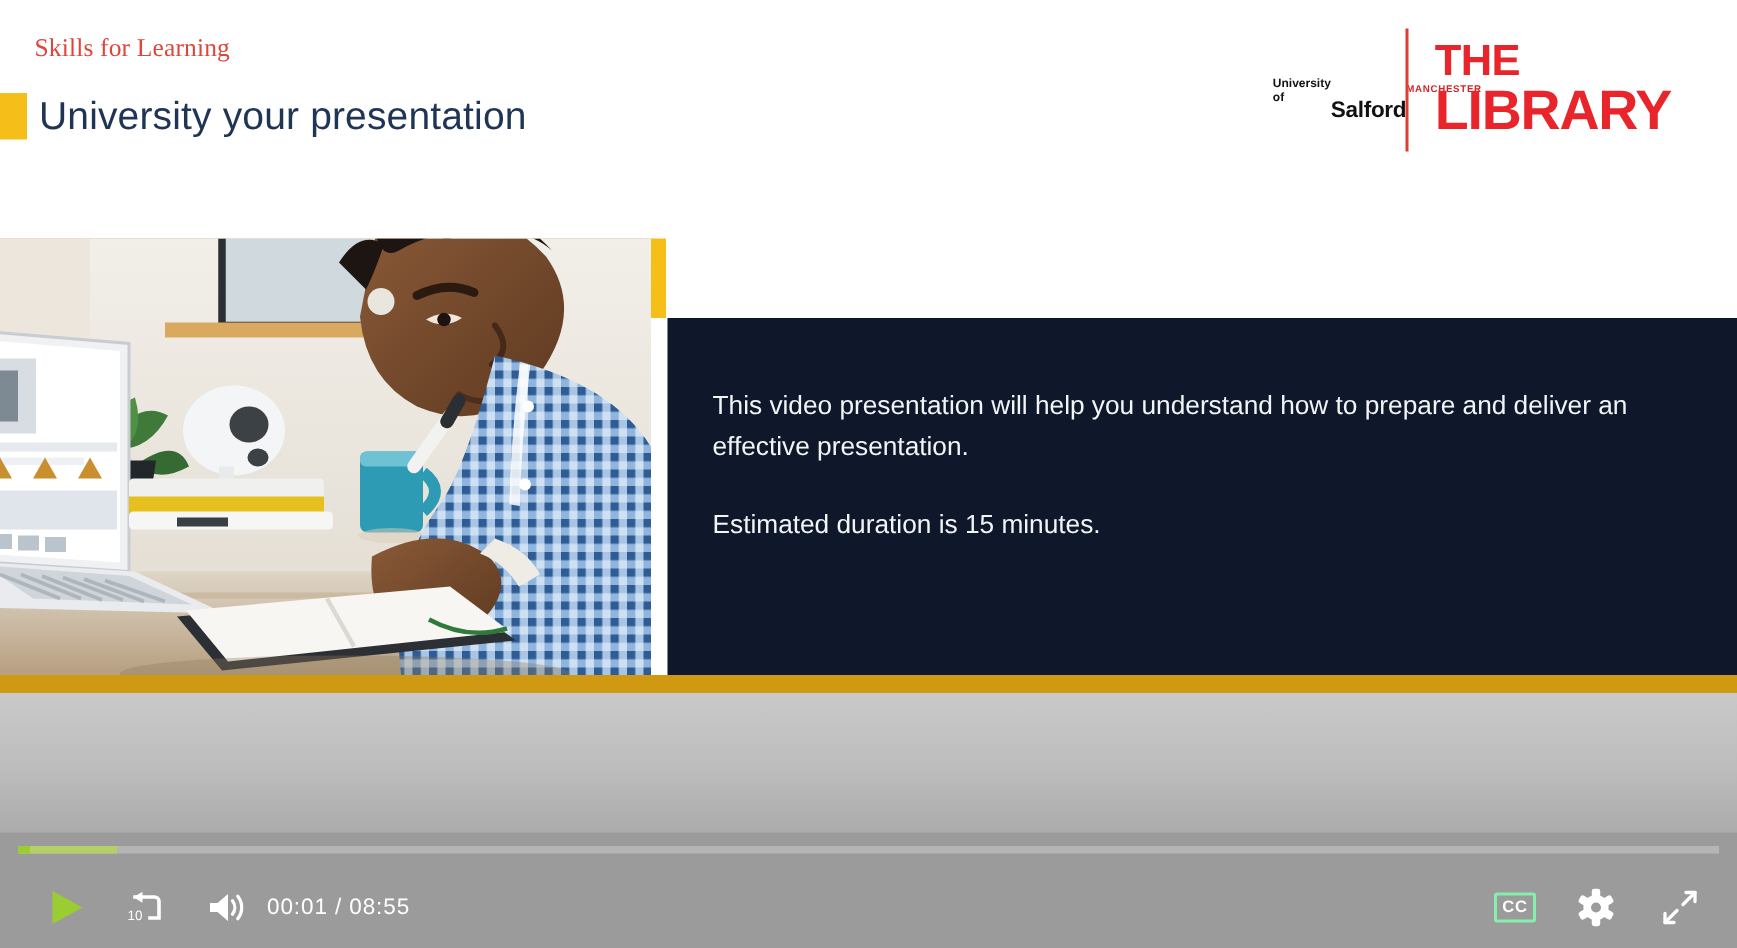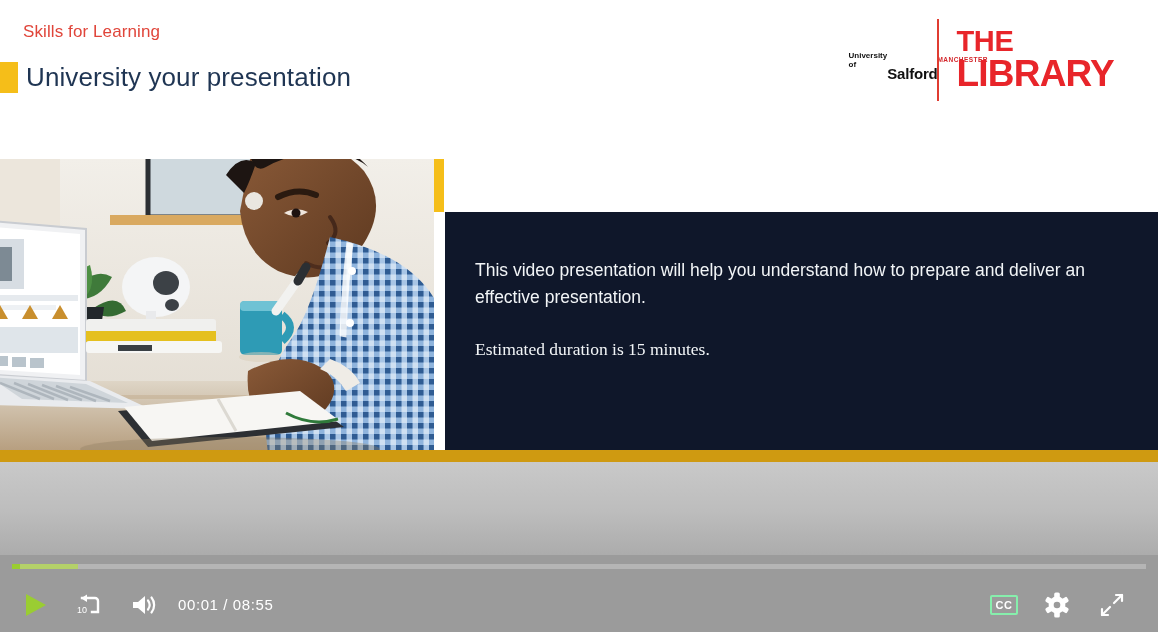--- a/index.html
+++ b/index.html
@@ -13,20 +13,21 @@
 
   .stage { position: relative; width: 1158px; height: 632px; background:#fff; }
 
   
   .header { position:absolute; left:0; top:0; width:1158px; height:150px; background:#ffffff; }
 
   .eyebrow {
     position:absolute; left:23px; top:22px;
     font-size:17px; color:#E0453A; letter-spacing:.1px;
     white-space:nowrap;
+    font-family:Liberation Serif, serif;
   }
   .title-accent {
     position:absolute; left:0px; top:62px;
     width:18px; height:31px; background:#F5BE19;
   }
   .page-title {
     position:absolute; left:26px; top:62px;
     font-size:26px; color:#1F3553; font-weight:400;
     letter-spacing:.1px; white-space:nowrap;
   }
@@ -55,21 +56,21 @@
   .photo-strip { position:absolute; left:434px; top:9px; width:10px; height:53px; background:#F5BE19; }
 
   .info-panel {
     position:absolute; left:445px; top:62px; width:713px; height:238px;
     background:#0f172a;
   }
   .info-text {
     position:absolute; left:30px; top:45px; width:640px;
     color:#F2F5F7; font-size:17.5px; line-height:1.55; font-weight:400;
   }
-  .info-text .p2 { margin-top:25px; display:block;font-family:Liberation Serif, serif; }
+  .info-text .p2 { margin-top:25px; display:block; }
 
   .gold-bar { position:absolute; left:0; top:300px; width:1158px; height:12px; background:#CF9A11; }
 
   .letterbox {
     position:absolute; left:0; top:312px; width:1158px; height:108px;
     background:linear-gradient(180deg,#c9c9c9 0%,#bdbdbd 45%,#a6a6a6 100%);
   }
   .letterbox-edge { position:absolute; left:0; top:418px; width:1158px; height:2px; background:#b8b8b8; }
   .lower-gray { position:absolute; left:0; top:420px; width:1158px; height:62px; background:#9e9e9e; }
 
@@ -77,21 +78,21 @@
   .controls { position:absolute; left:0; top:555px; width:1158px; height:77px; background:#9b9b9b; }
 
   .scrub-track {
     position:absolute; left:12px; top:9px; width:1134px; height:5px; background:#b5b5b5;
   }
   .scrub-fill { position:absolute; left:0; top:0; width:66px; height:5px; background:#b4d169; }
   .scrub-head { position:absolute; left:0; top:0; width:8px; height:5px; background:#9ACD32; }
 
   .ctrl-row { position:absolute; left:0; top:22px; width:1158px; height:55px; }
 
-  .btn { position:absolute; top:0; height:55px; display:flex; align-items:center; justify-content:flex-start; cursor:pointer; }
+  .btn { position:absolute; top:0; height:55px; display:flex; align-items:center; justify-content:center; cursor:pointer; }
 
   .btn-play   { left:26px;  width:38px; }
   .btn-rew    { left:76px;  width:42px; }
   .btn-vol    { left:131px; width:42px; }
   .time-label { position:absolute; left:178px; top:0; height:55px; display:flex; align-items:center;
                 color:#ffffff; font-size:15px; letter-spacing:.6px; white-space:nowrap; }
   .btn-cc     { left:990px; width:40px; }
   .btn-gear   { left:1044px; width:40px; }
   .btn-full   { left:1100px; width:40px; }
 

